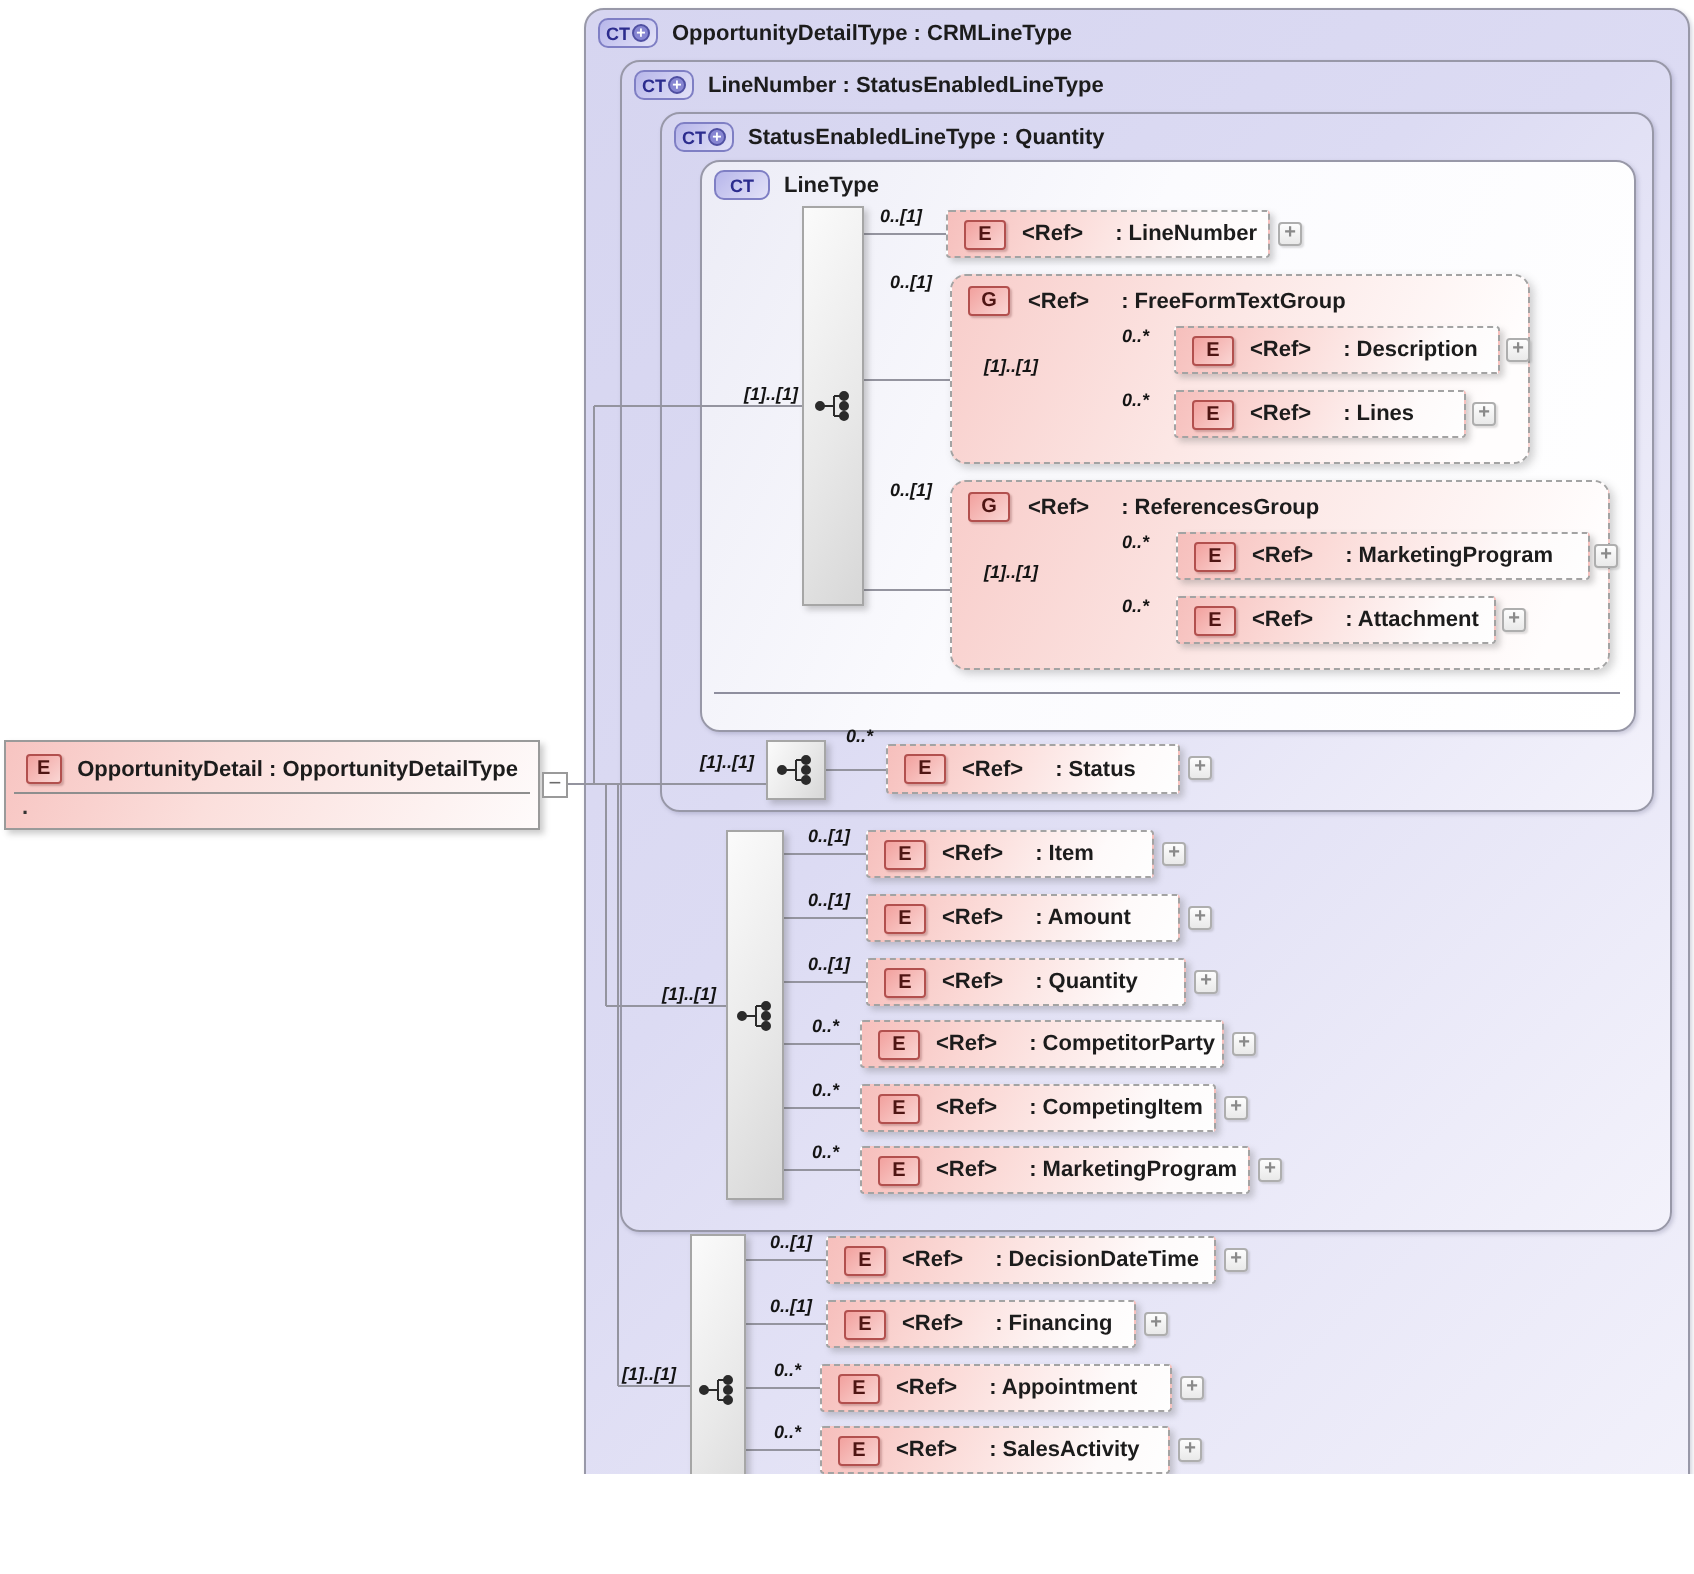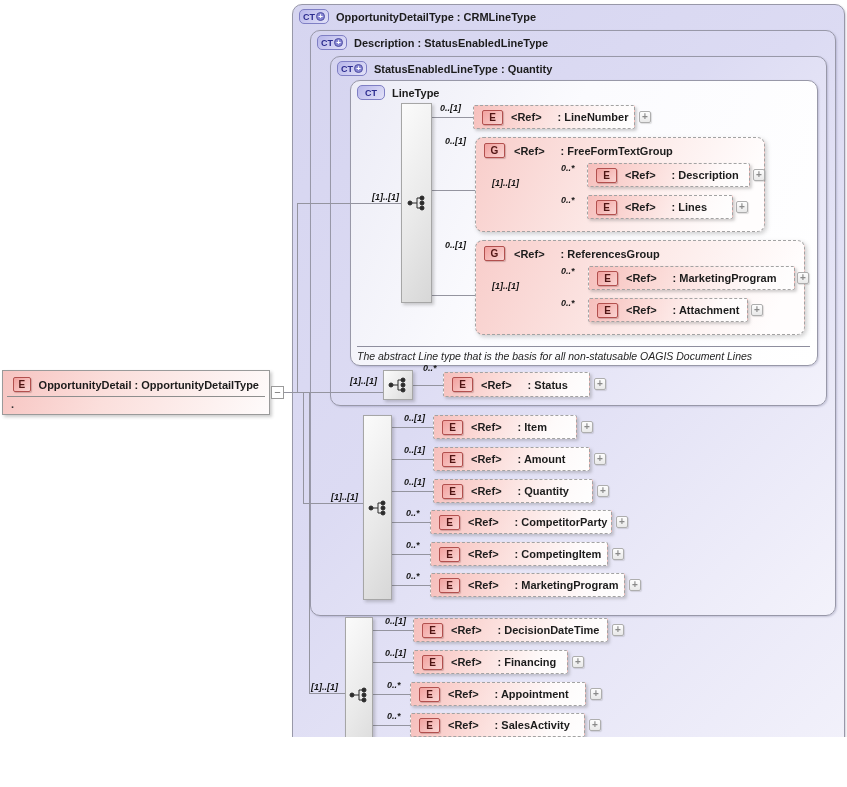--- a/index.html
+++ b/index.html
@@ -81,21 +81,21 @@
       <span class="tbox-title">OpportunityDetailType : CRMLineType</span>
     </div>
   </div>
 
   <div class="tbox" style="left:310px;top:30px;width:526px;height:586px">
     <div class="tbox-head">
       <span class="ctbadge">
           <span>CT</span>
           <span class="plus-circle">+</span>
         </span>
-      <span class="tbox-title">Description : StatusEnabledLineType</span>
+      <span class="tbox-title">LineNumber : StatusEnabledLineType</span>
     </div>
   </div>
 
   <div class="tbox" style="left:330px;top:56px;width:497px;height:350px">
     <div class="tbox-head">
       <span class="ctbadge">
           <span>CT</span>
           <span class="plus-circle">+</span>
         </span>
       <span class="tbox-title">StatusEnabledLineType : Quantity</span>
@@ -275,21 +275,20 @@
   <div class="plus" style="left:797px;top:272px">+</div>
 
   <div class="el" style="left:588px;top:298px;width:160px">
     <span class="badge">E</span>
     <span class="ref">&lt;Ref&gt;</span>
     <span class="nm">: Attachment</span>
   </div>
   <div class="plus" style="left:751px;top:304px">+</div>
 
   <div class="lt-sep" style="left:357px;top:346px;width:453px"></div>
-  <div class="lt-annot" style="left:357px;top:350px">The abstract Line type that is the basis for all non-statusable OAGIS Document Lines</div>
 
   <div class="el" style="left:443px;top:372px;width:147px;height:25px">
     <span class="badge">E</span>
     <span class="ref">&lt;Ref&gt;</span>
     <span class="nm">: Status</span>
   </div>
   <div class="plus" style="left:594px;top:378px">+</div>
 
   <div class="el" style="left:433px;top:415px;width:144px">
     <span class="badge">E</span>

